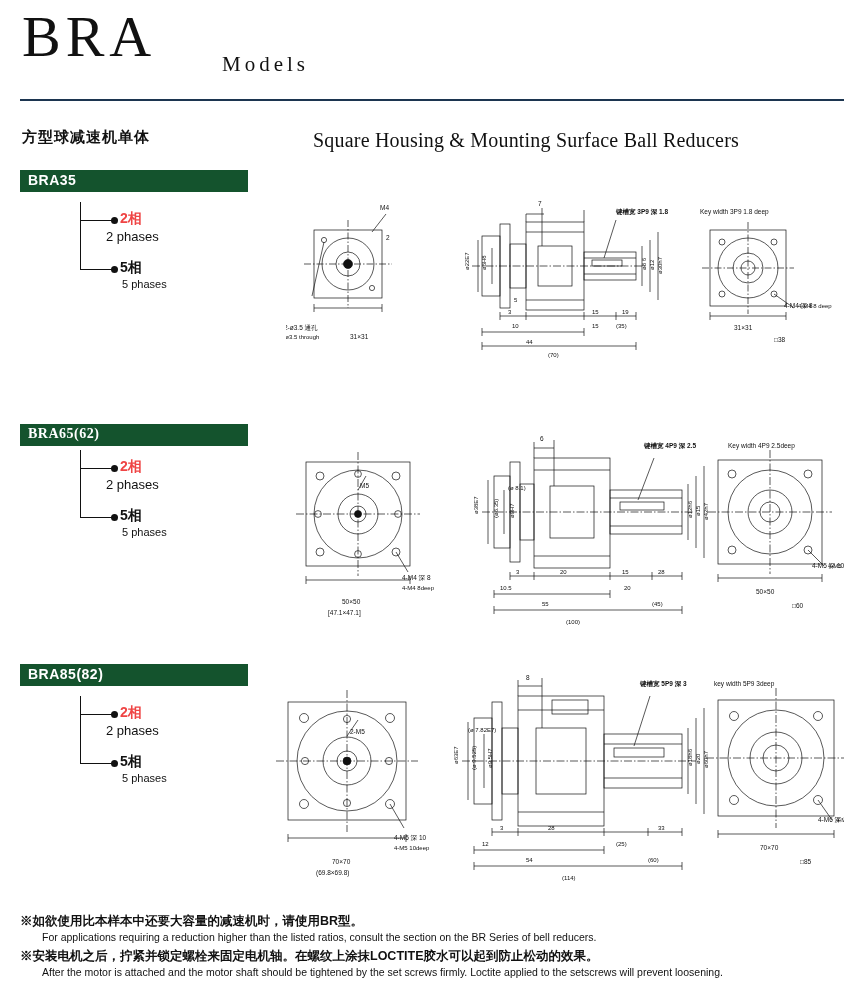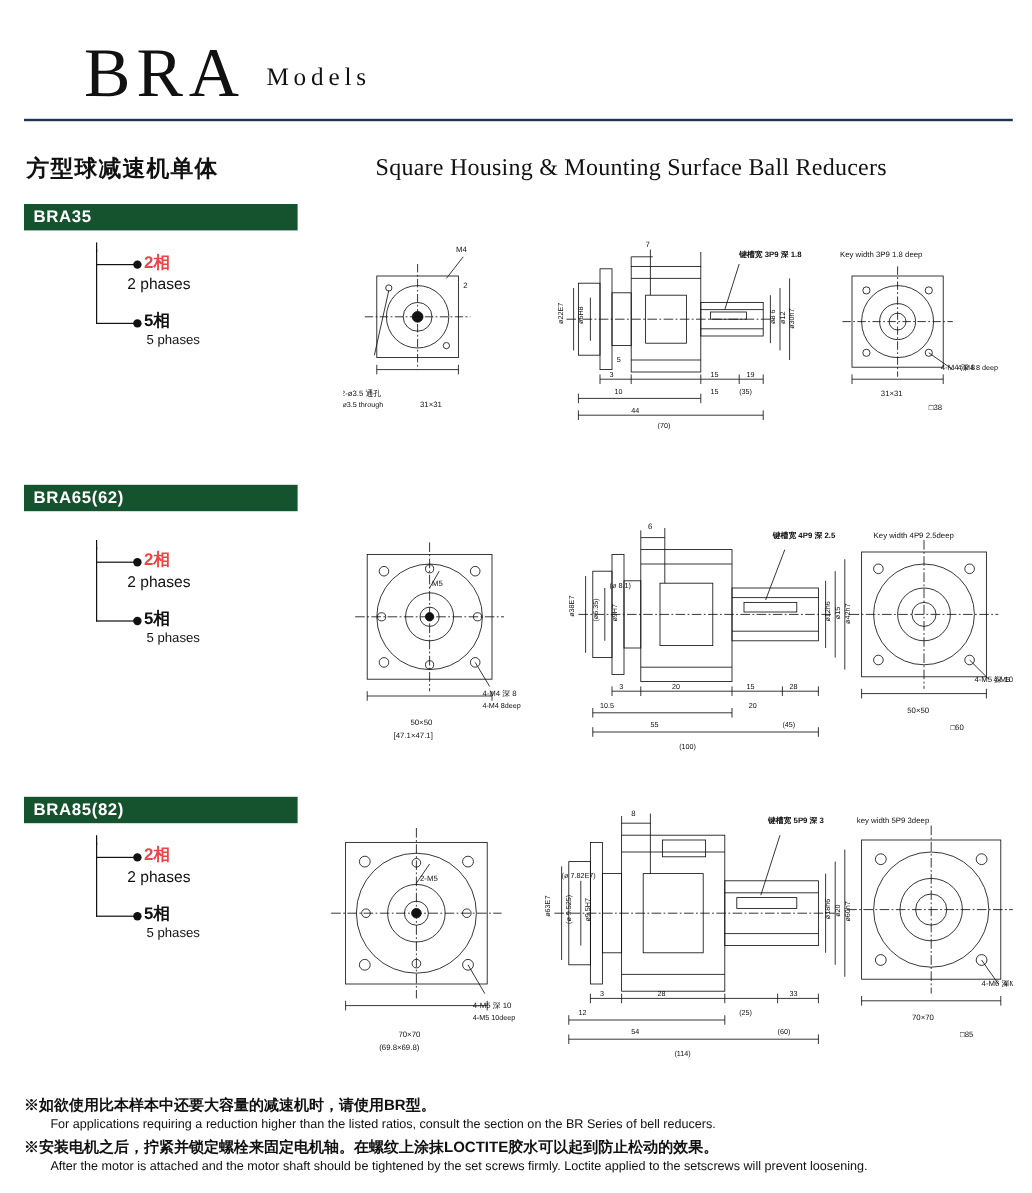--- a/index.html
+++ b/index.html
@@ -24,28 +24,27 @@
   
   .header {
     position: absolute;
     left: 0; top: 0;
     width: 860px;
     height: 108px;
   }
   .brand-title {
     position: absolute;
     left: 22px;
-    top: 32px;
+    top: 8px;
     font-family: "Liberation Serif", serif;
     font-size: 58px;
     letter-spacing: 5px;
     font-weight: 400;
     color: #111;
     line-height: 1;
-    margin-left: 48px;
   }
   .brand-sub {
     position: absolute;
     left: 222px;
     top: 52px;
     font-family: "Liberation Serif", serif;
     font-size: 21px;
     letter-spacing: 4px;
     color: #111;
   }
@@ -56,21 +55,21 @@
     width: 824px;
     height: 2px;
     background: #1c3550;
   }
 
   
   .cn-heading {
     position: absolute;
     left: 22px;
     top: 128px;
-    font-size: 19px;
+    font-size: 15px;
     font-weight: bold;
     letter-spacing: 1px;
     color: #111;
   }
   .en-heading {
     position: absolute;
     left: 313px;
     top: 129px;
     font-family: "Liberation Serif", serif;
     font-size: 20px;
@@ -316,21 +315,21 @@
         <text x="330" y="132" font-size="6">(35)</text>
 
         <text x="498" y="112" font-size="6.5">4-M4  深 8</text>
         <text x="512" y="112" font-size="6"> 4-M4 8 deep</text>
         <text x="448" y="134" font-size="6.5">31×31</text>
         <text x="488" y="146" font-size="6.5">□38</text>
       </g>
     </svg>
   </div>
 
-  <div class="label-bar" style="top:404px;">BRA65(62)</div>
+  <div class="label-bar" style="top:424px;font-family:Liberation Serif, serif;">BRA65(62)</div>
 
   <div class="tree" style="top:448px;">
     <div class="topstub"></div>
     <div class="vline"></div>
     <div class="hline1"></div>
     <div class="hline2"></div>
     <div class="dot d1"></div>
     <div class="dot d2"></div>
     <div class="cn1">2相</div>
     <div class="en1">2 phases</div>

